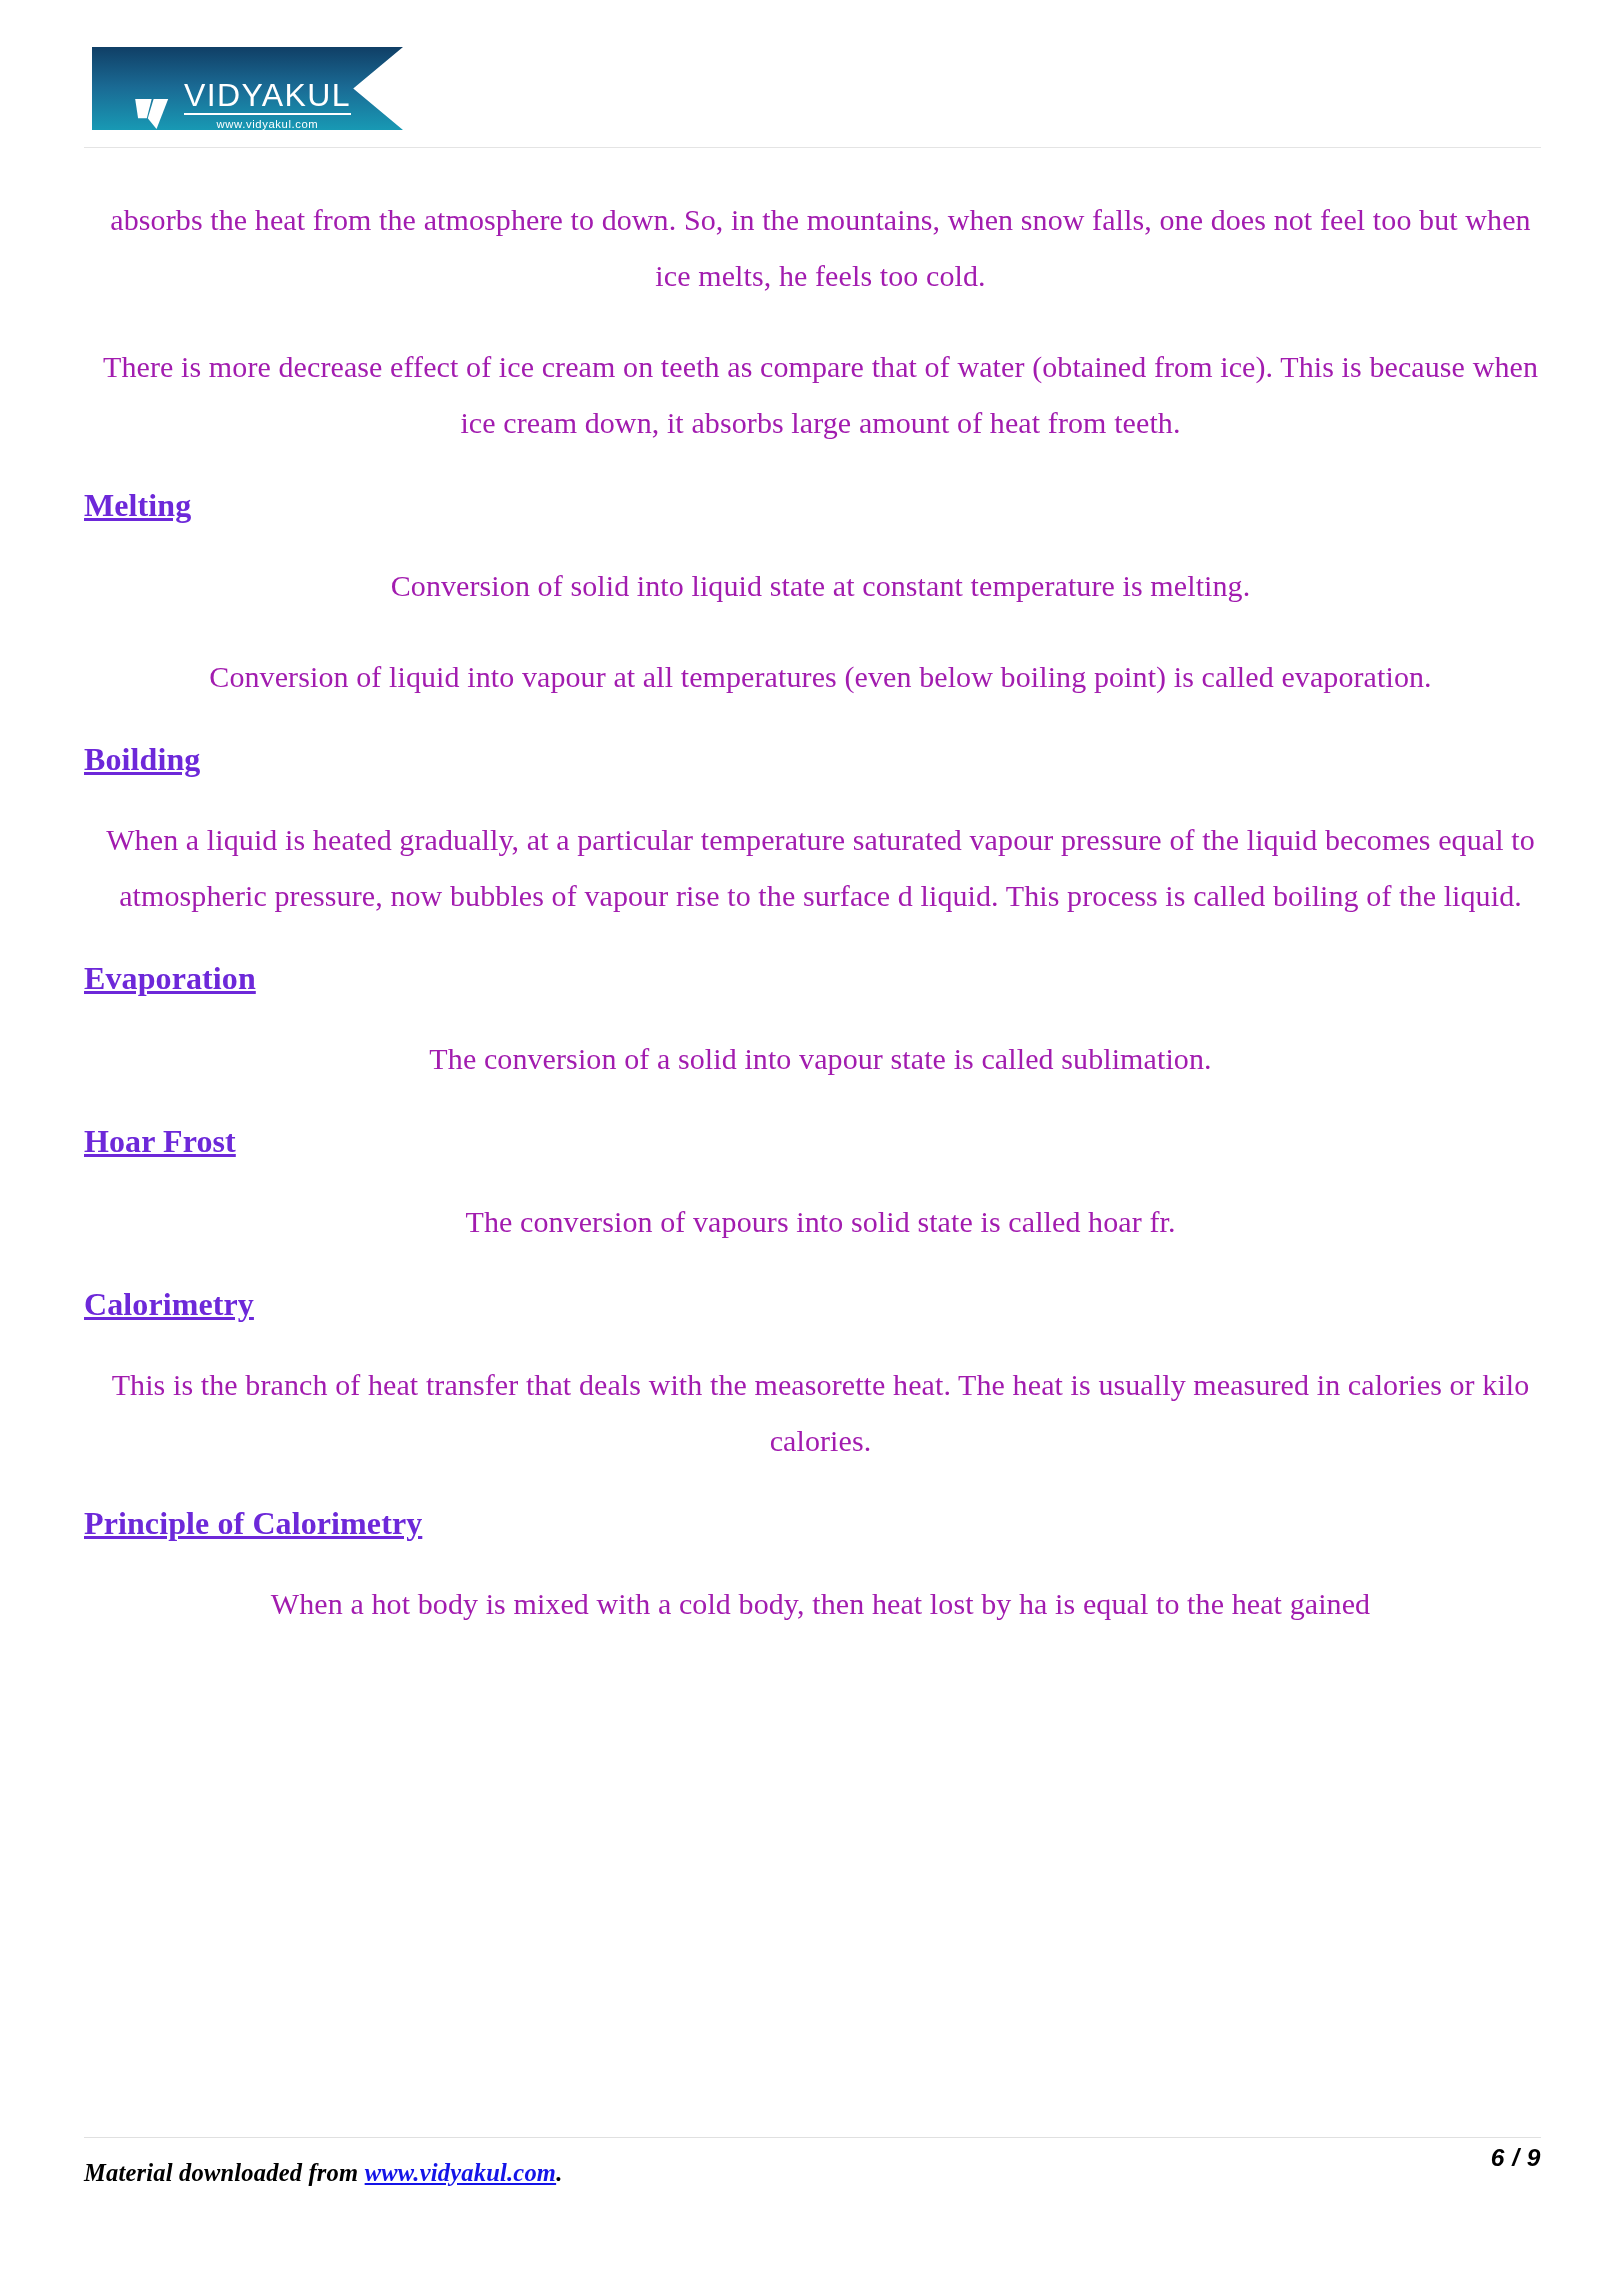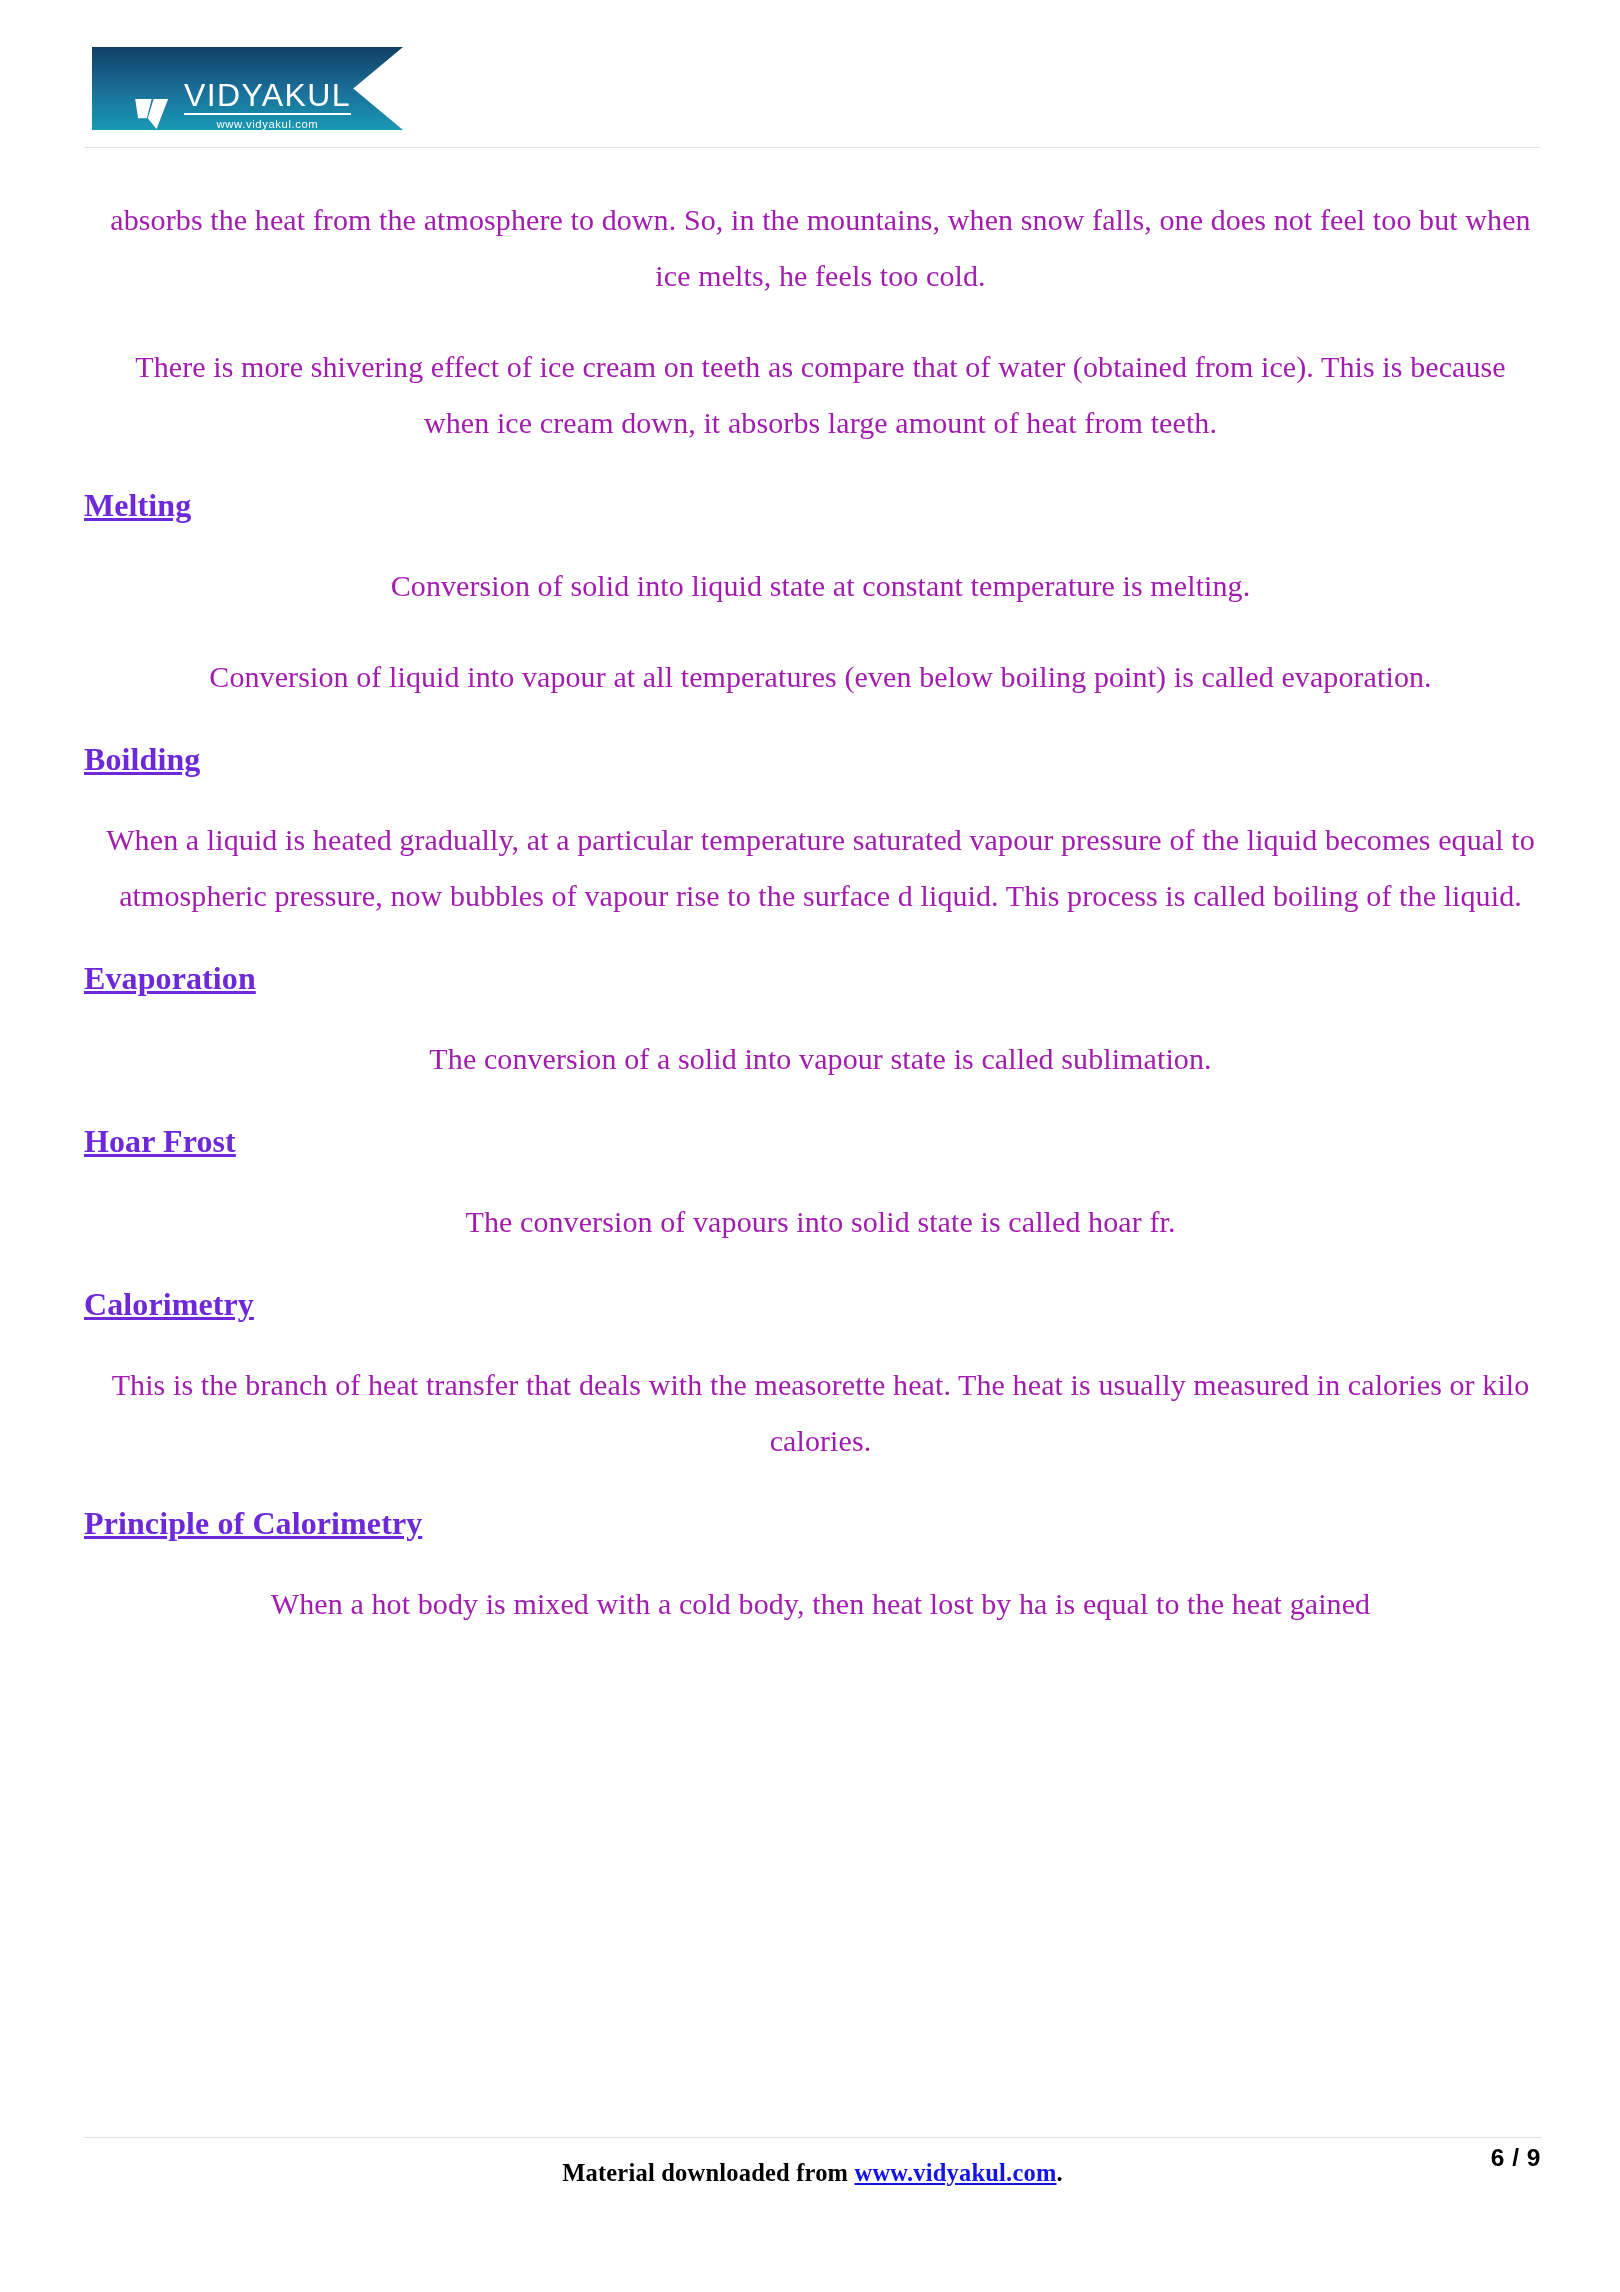--- a/index.html
+++ b/index.html
@@ -139,21 +139,21 @@
     width: 1457px;
     height: 1px;
     background: #e0e0e0;
   }
 
   .footer-row {
     position: relative;
     height: 69px;
     display: flex;
     align-items: center;
-    justify-content: center;
+    font-style: italic;
   }
 
   .footer-text {
     font-size: 24.5px;
     font-weight: bold;
     color: #000000;
     letter-spacing: 0.2px;
     white-space: nowrap;
   }
 
@@ -191,21 +191,21 @@
           <span class="logo-word">VIDYAKUL</span>
           <span class="logo-url">www.vidyakul.com</span>
         </div>
       </div>
     </div>
     <div class="header-rule"></div>
   </div>
 
   <div class="content">
     <p class="body-text">absorbs the heat from the atmosphere to down. So, in the mountains, when snow falls, one does not feel too but when ice melts, he feels too cold.</p>
-    <p class="body-text">There is more shivering effect of ice cream on teeth as compare that of water (obtained from ice). This is because when ice cream down, it absorbs large amount of heat from teeth.</p>
+    <p class="body-text">There is more decrease effect of ice cream on teeth as compare that of water (obtained from ice). This is because when ice cream down, it absorbs large amount of heat from teeth.</p>
     <h3 class="heading">Melting</h3>
     <p class="body-text">Conversion of solid into liquid state at constant temperature is melting.</p>
     <p class="body-text">Conversion of liquid into vapour at all temperatures (even below boiling point) is called evaporation.</p>
     <h3 class="heading">Boilding</h3>
     <p class="body-text">When a liquid is heated gradually, at a particular temperature saturated vapour pressure of the liquid becomes equal to atmospheric pressure, now bubbles of vapour rise to the surface d liquid. This process is called boiling of the liquid.</p>
     <h3 class="heading">Evaporation</h3>
     <p class="body-text">The conversion of a solid into vapour state is called sublimation.</p>
     <h3 class="heading">Hoar Frost</h3>
     <p class="body-text">The conversion of vapours into solid state is called hoar fr.</p>
     <h3 class="heading">Calorimetry</h3>

